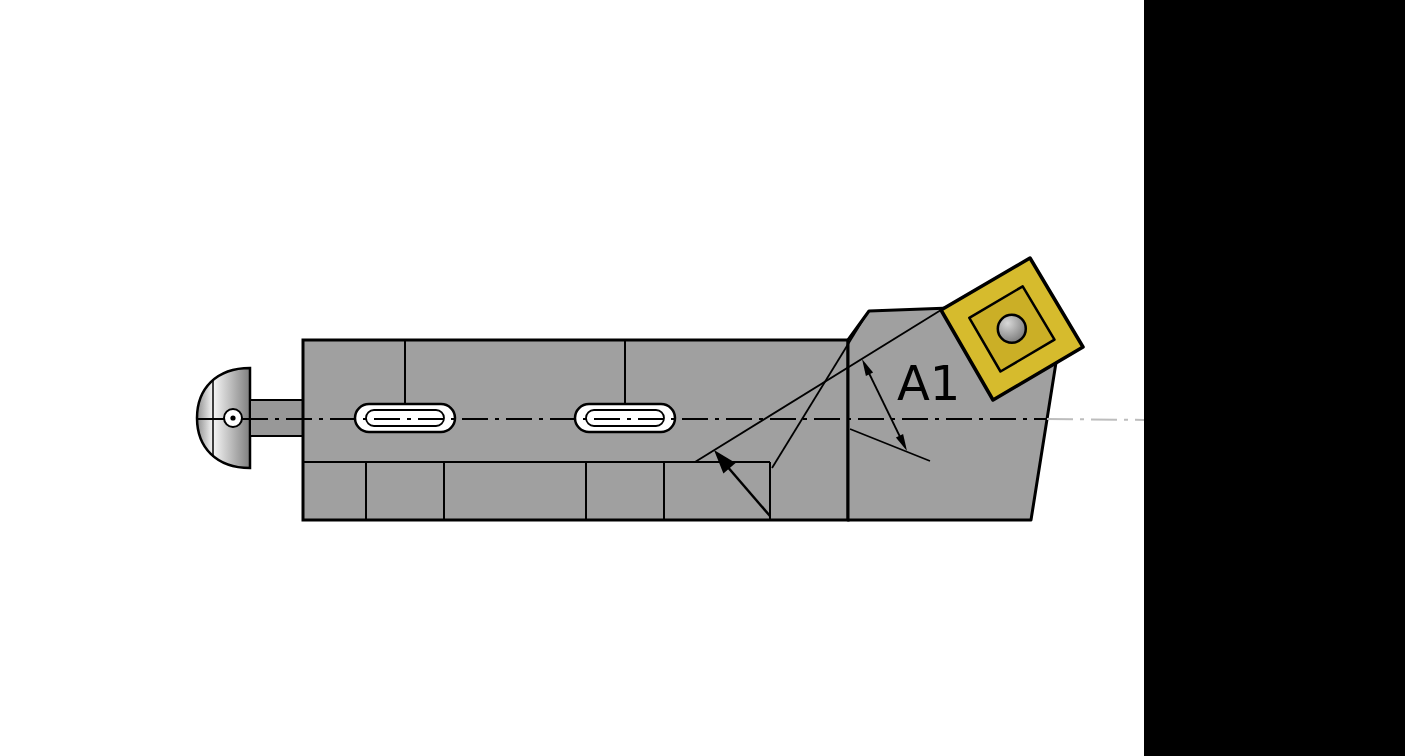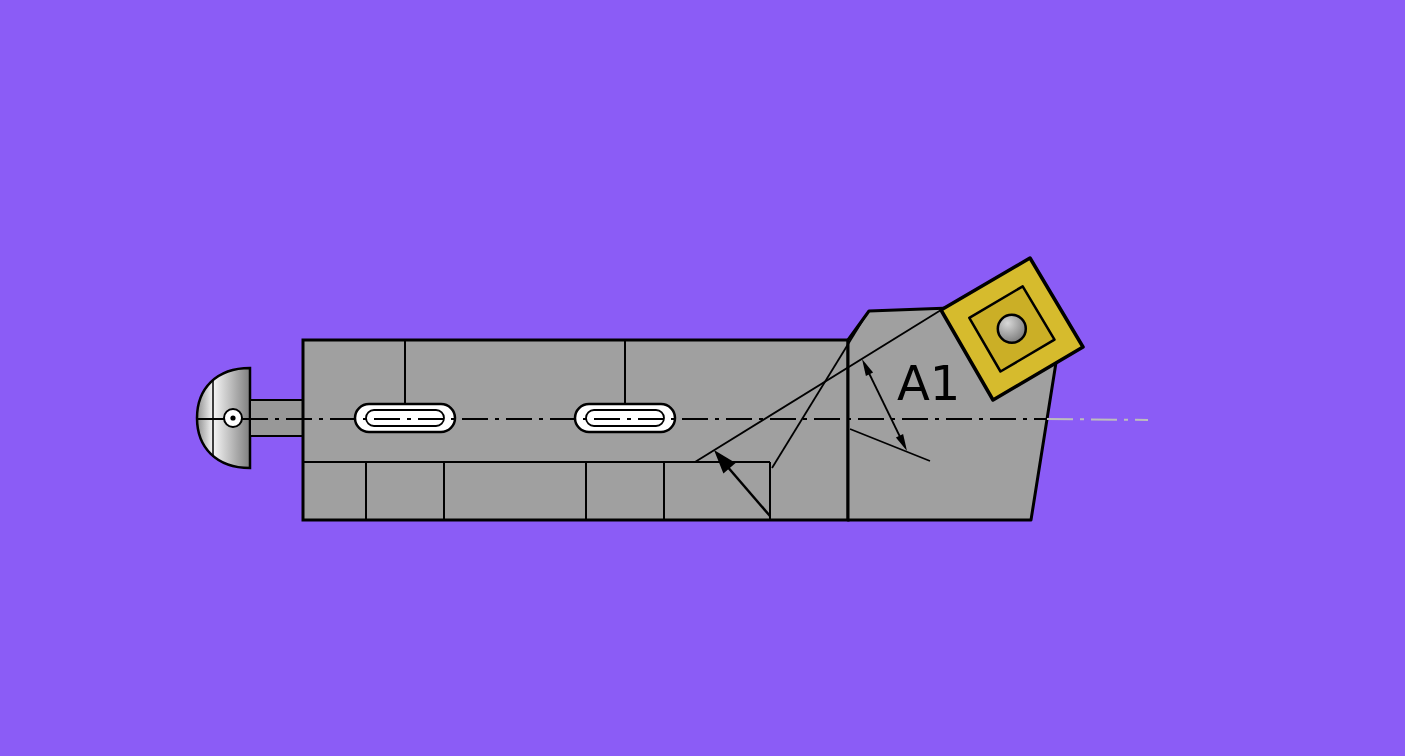--- a/index.html
+++ b/index.html
@@ -2,23 +2,23 @@
 <html><head>
 <meta charset="utf-8">
 <style>
   html, body {
     margin: 0;
     padding: 0;
     background: #000;
   }
   .stage {
     position: relative;
-    width: 1405px;
+    width: 1144px;
     height: 756px;
-    background: #8b5cf6;
+    background: #ffffff;
     overflow: hidden;
     font-family: "DejaVu Sans", "Liberation Sans", sans-serif;
     text-decoration: underline;
   }
   svg { display: block; }
   .a1-label {
     font-family: "DejaVu Sans", "Liberation Sans", sans-serif;
     font-size: 48px;
     fill: #000;
   }

